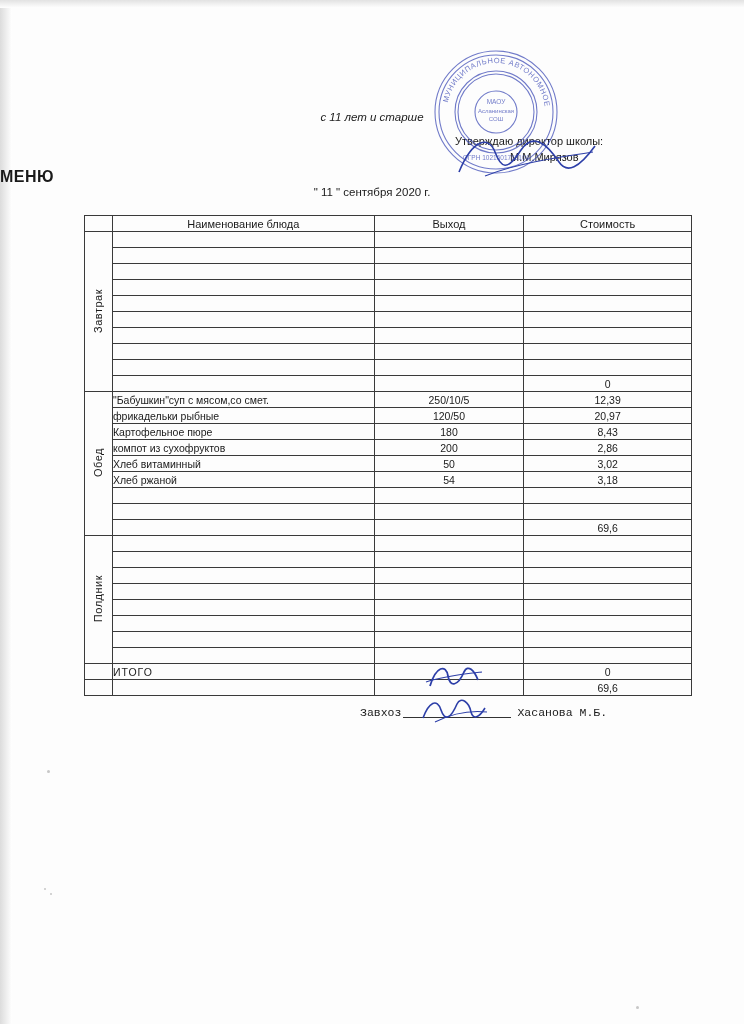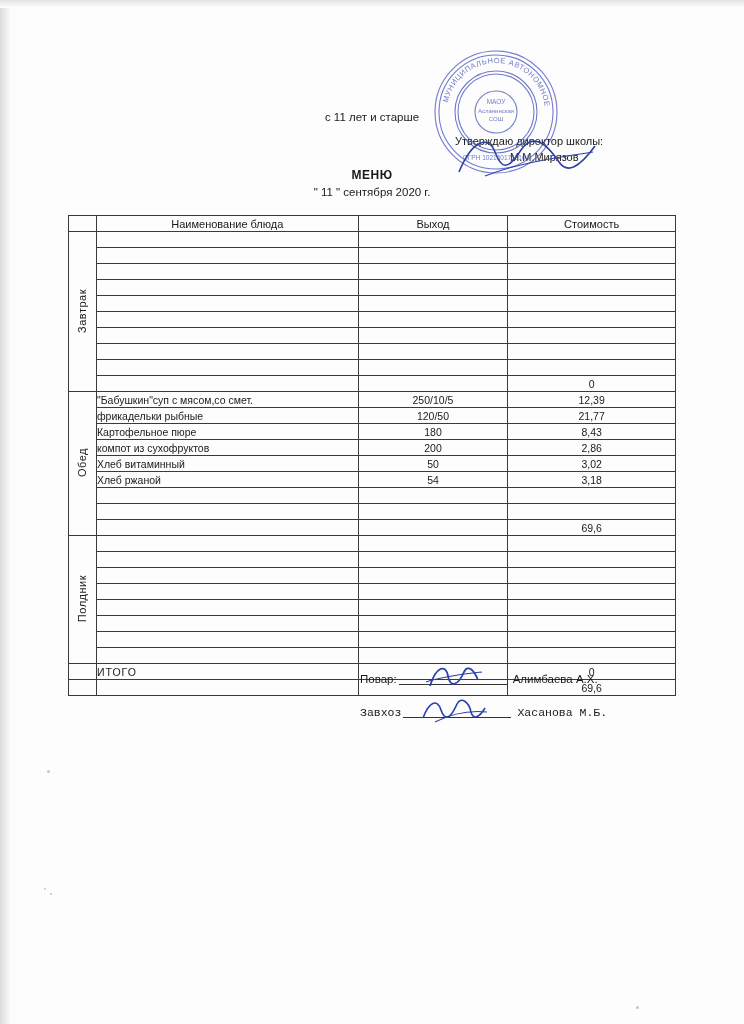--- a/index.html
+++ b/index.html
@@ -50,40 +50,41 @@
     line-height: 15px;
   }
   .header .line2 { }
   .subline {
     position: absolute;
     left: 0;
     top: 111px;
     width: 744px;
     text-align: center;
     font-size: 11.5px;
+    font-style: italic;
   }
   .approve {
     position: absolute;
     left: 455px;
     top: 133px;
     font-size: 11px;
     line-height: 16px;
     width: 260px;
   }
   .approve .name {
     display: block;
     margin-left: 55px;
   }
   .menu-title {
     position: absolute;
     left: 0;
     top: 168px;
     width: 744px;
-    text-align: center;
-    font-size: 12px;
+    text-align: left;
+    font-size: 16px;
     font-weight: bold;
     letter-spacing: .5px;
   }
   .menu-date {
     position: absolute;
     left: 0;
     top: 186px;
     width: 744px;
     text-align: center;
     font-size: 11.5px;
@@ -102,21 +103,21 @@
 
   
   .sig {
     position: absolute;
     pointer-events: none;
   }
 
   
   table.menu {
     position: absolute;
-    left: 68px;
+    left: 84px;
     top: 215px;
     width: 608px;
     border-collapse: collapse;
     font-size: 10.5px;
   }
   table.menu td, table.menu th {
     border: 1px solid #3a3a3a;
     padding: 0;
     height: 15px;
     font-weight: normal;
@@ -286,21 +287,21 @@
         </tr>
         <tr>
           <td class="cat-cell" rowspan="9"><span class="vert">Обед</span></td>
           <td class="dish-cell">"Бабушкин"суп с мясом,со смет.</td>
           <td class="num-cell">250/10/5</td>
           <td class="num-cell">12,39</td>
         </tr>
         <tr>
           <td class="dish-cell">фрикадельки рыбные</td>
           <td class="num-cell">120/50</td>
-          <td class="num-cell">21,77</td>
+          <td class="num-cell">20,97</td>
         </tr>
         <tr>
           <td class="dish-cell">Картофельное пюре</td>
           <td class="num-cell">180</td>
           <td class="num-cell">8,43</td>
         </tr>
         <tr>
           <td class="dish-cell">компот из сухофруктов</td>
           <td class="num-cell">200</td>
           <td class="num-cell">2,86</td>
@@ -379,23 +380,20 @@
         </tr>
         <tr>
           <td></td>
           <td></td>
           <td></td>
           <td class="num-cell">69,6</td>
         </tr>
       </tbody>
   </table>
 
-  <div class="foot foot1">
-    <span class="lbl">Повар:</span><span class="rule"></span><span>Алимбаева А.Х.</span>
-  </div>
   <div class="foot foot2">
     <span class="lbl">Завхоз</span><span class="rule"></span><span>Хасанова М.Б.</span>
   </div>
 
   <svg class="sig" style="left:420px;top:662px;width:80px;height:28px;" viewBox="0 0 80 28">
     <path d="M10 24 C 16 4, 26 2, 28 14 C 30 26, 38 24, 44 10 C 48 2, 54 8, 58 18" fill="none" stroke="#2d3fa8" stroke-width="1.8"></path>
     <path d="M6 20 C 24 14, 44 12, 62 10" fill="none" stroke="#2d3fa8" stroke-width="1.1"></path>
   </svg>
   <svg class="sig" style="left:415px;top:696px;width:85px;height:28px;" viewBox="0 0 85 28">
     <path d="M8 22 C 14 6, 22 2, 26 14 C 30 26, 36 22, 42 8 C 46 0, 54 6, 56 16 C 58 24, 64 22, 70 12" fill="none" stroke="#2d3fa8" stroke-width="1.6"></path>

